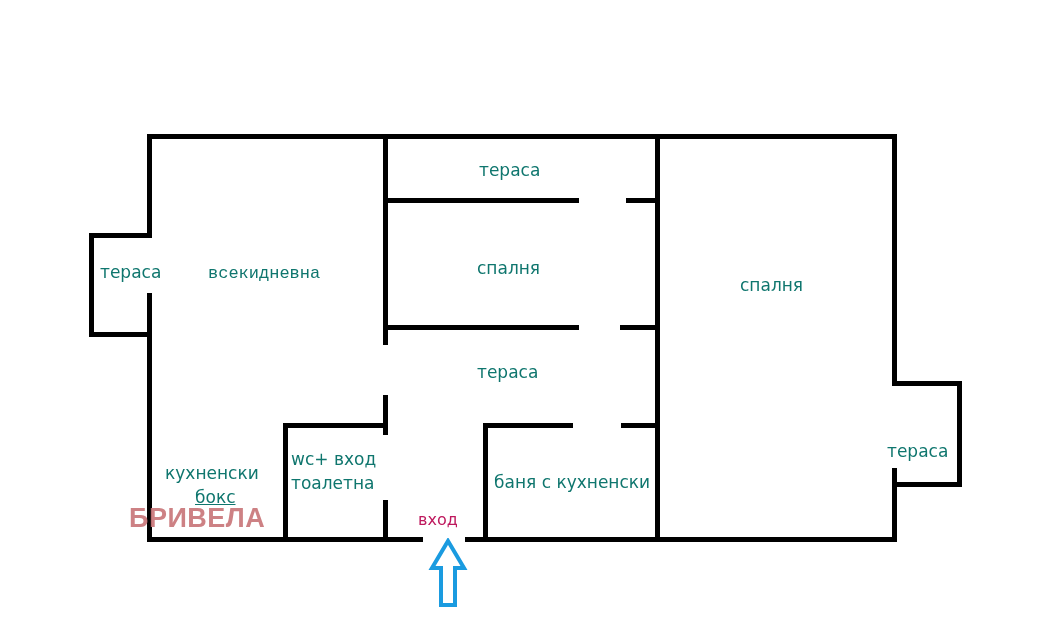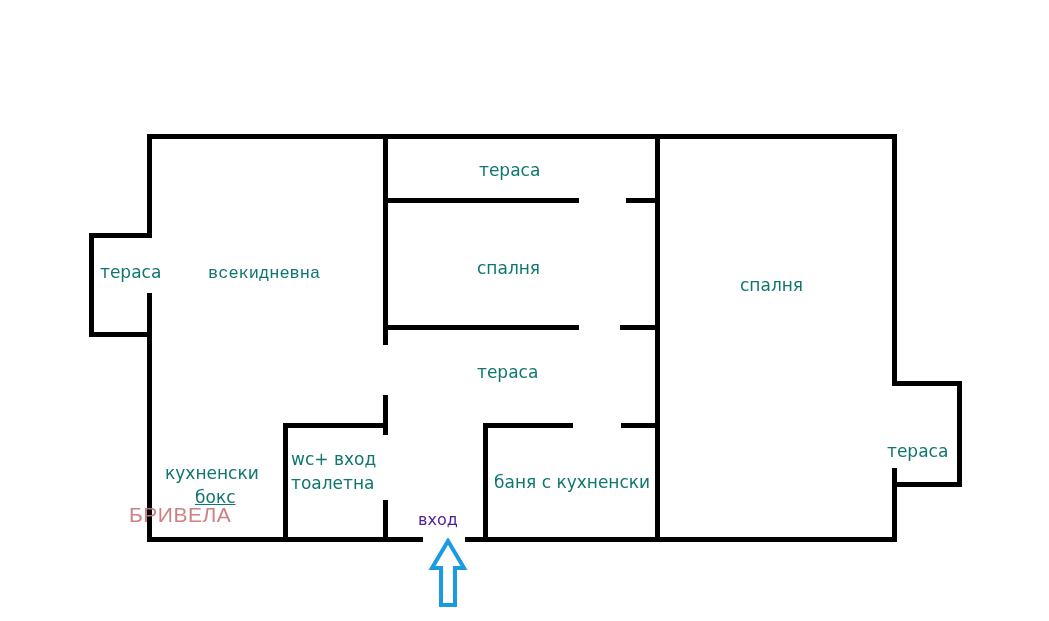--- a/index.html
+++ b/index.html
@@ -2,23 +2,23 @@
 <html><head>
   <meta charset="utf-8">
   <style>
     html, body { margin: 0; padding: 0; background: #ffffff; }
     body { width: 1049px; height: 621px; position: relative; overflow: hidden;
            font-family: "DejaVu Sans", "Liberation Sans", sans-serif; }
     .wall { position: absolute; background: #000000; }
     .label { position: absolute; font-size: 17px; color: #0f766e; white-space: nowrap;
              background: #ffffff; line-height: 20px; }
     .label.multi { white-space: normal; text-align: left; line-height: 24px; }
-    .entrance { position: absolute; font-size: 16px; color: #4c1d95; }
-    .watermark { position: absolute; font-family: "Liberation Sans", sans-serif; font-weight: normal;
-                 font-size: 21px; color: #c9777a; letter-spacing: 0.5px; opacity: 0.92; text-align: right; }
+    .entrance { position: absolute; font-size: 16px; color: #be185d; }
+    .watermark { position: absolute; font-family: "Liberation Sans", sans-serif; font-weight: bold;
+                 font-size: 27px; color: #c9777a; letter-spacing: 0.5px; opacity: 0.92; text-align: right; }
     svg.arrow { position: absolute; }
   </style>
 </head>
 <body>
 
 <div>
 
   <div class="wall" style="left:147px; top:134px; width:750px; height:5px;"></div>
   <div class="wall" style="left:147px; top:537px; width:276px; height:5px;"></div>
   <div class="wall" style="left:465px; top:537px; width:432px; height:5px;"></div>

